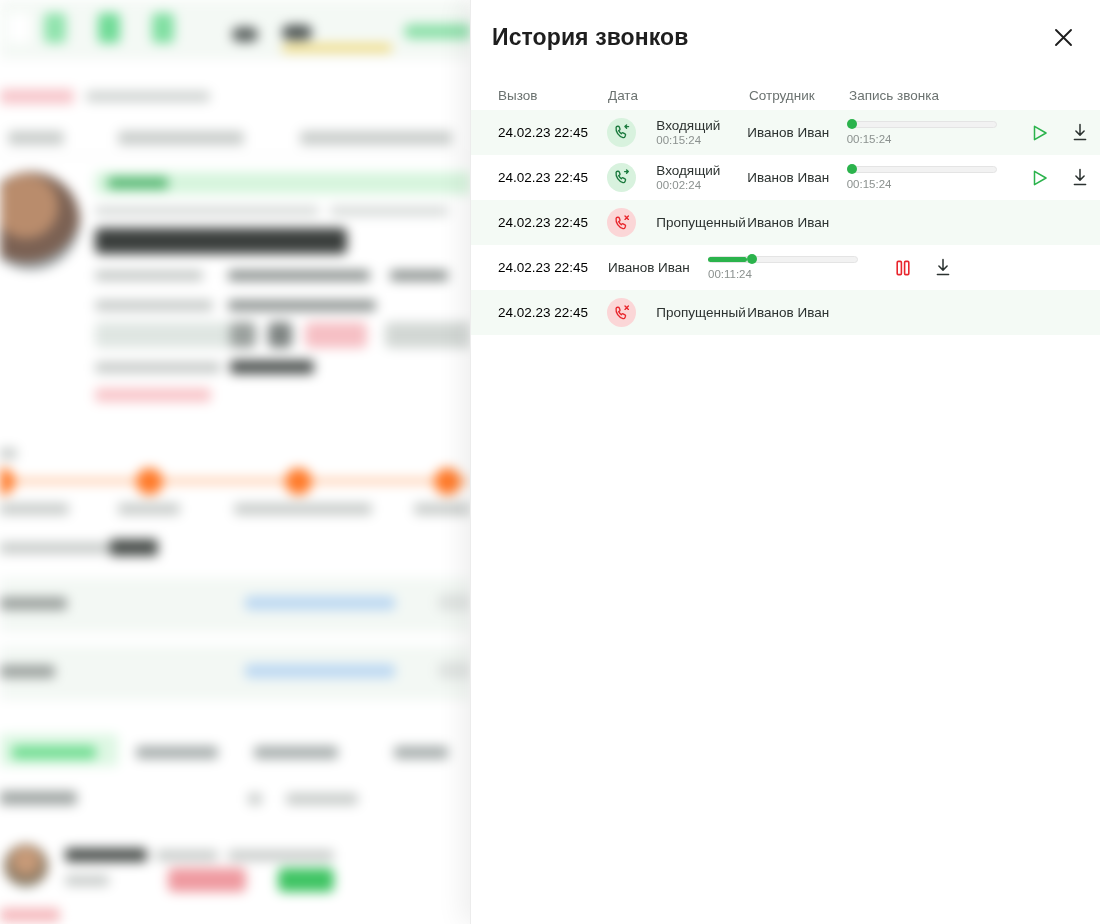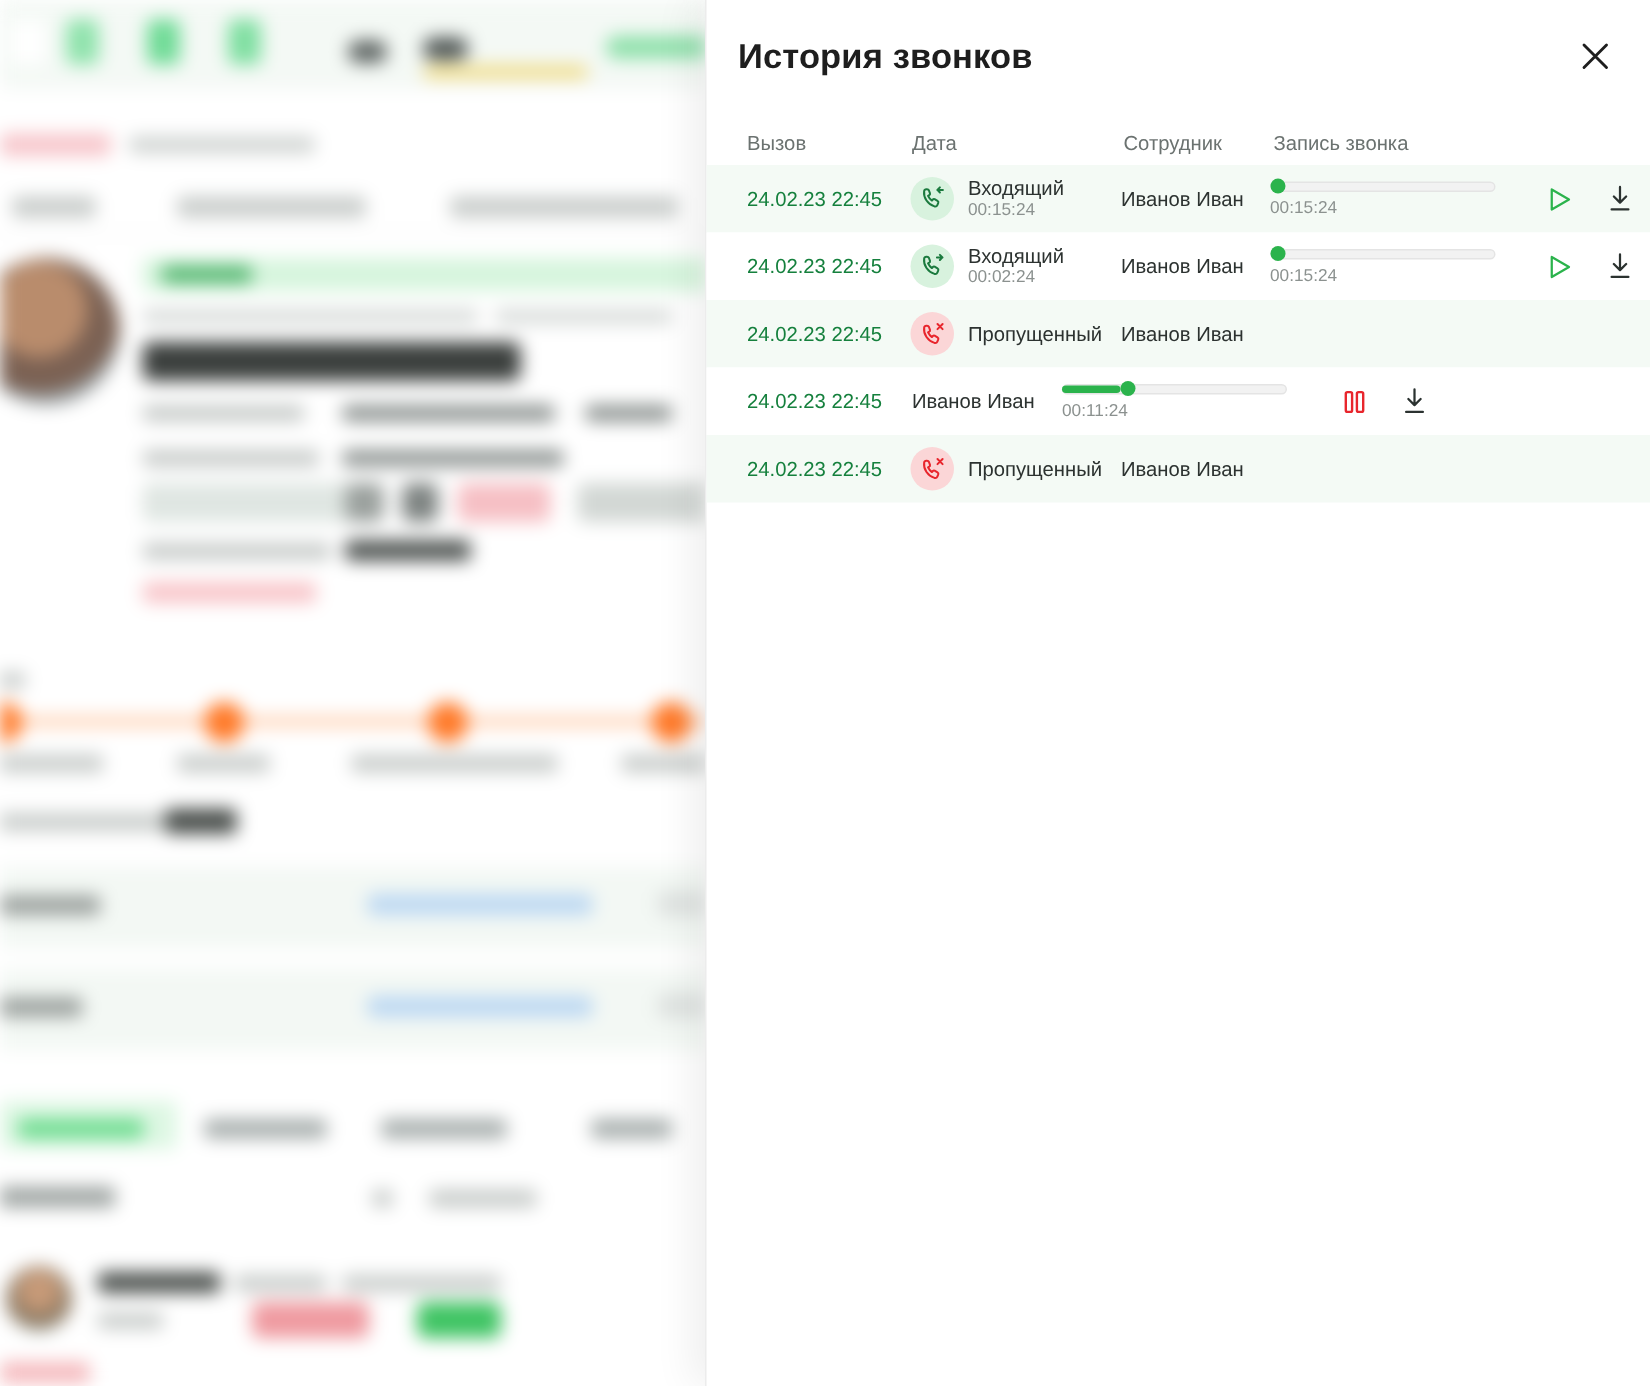--- a/index.html
+++ b/index.html
@@ -108,23 +108,23 @@
 
   .row {
     display: flex; align-items: center;
     height: 45px;
     padding-left: 27px;
     background: #ffffff;
   }
   .row.striped { background: #f4faf5; }
 
   .cell { display: flex; align-items: center; }
-  .date-txt { font-size: 13.5px; color: #15803d; white-space: nowrap; }
-
-  .call-cell { display: flex; align-items: center; gap: 9px; }
+  .date-txt { font-size: 13.5px; color: #000000; white-space: nowrap; }
+
+  .call-cell { display: flex; align-items: center; gap: 20px; }
   .call-badge {
     width: 29px; height: 29px; border-radius: 50%;
     display: flex; align-items: center; justify-content: center;
     flex: none;
   }
   .call-badge.green { background: #d8f2de; }
   .call-badge.red   { background: #fbd6d7; }
   .call-meta { display: flex; flex-direction: column; justify-content: center; line-height: 1.15; }
   .call-type { font-size: 13.5px; color: #2c3230; white-space: nowrap; }
   .call-dur  { font-size: 11.5px; color: #8b918f; margin-top: 1px; }

